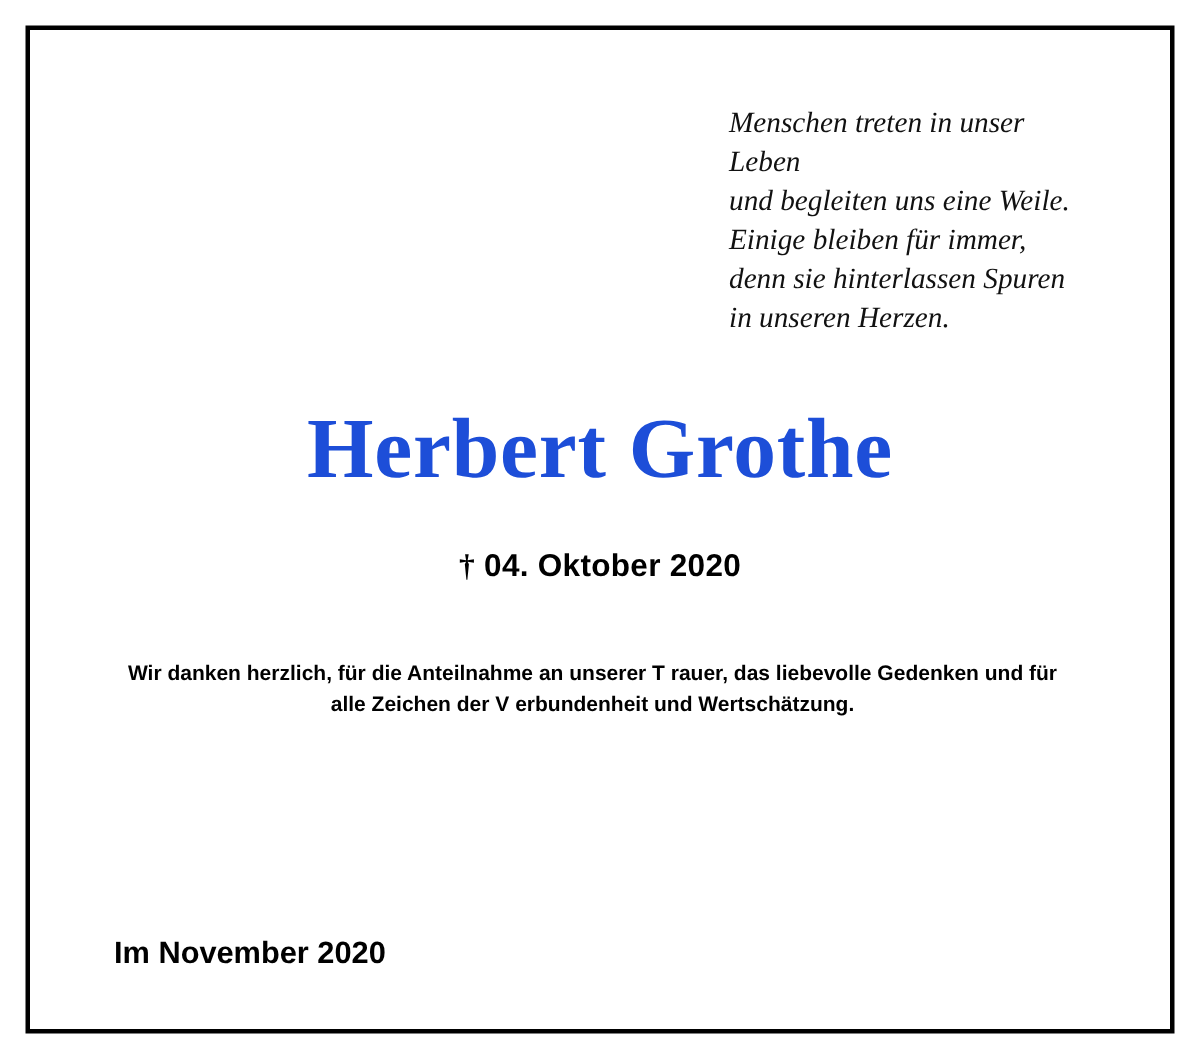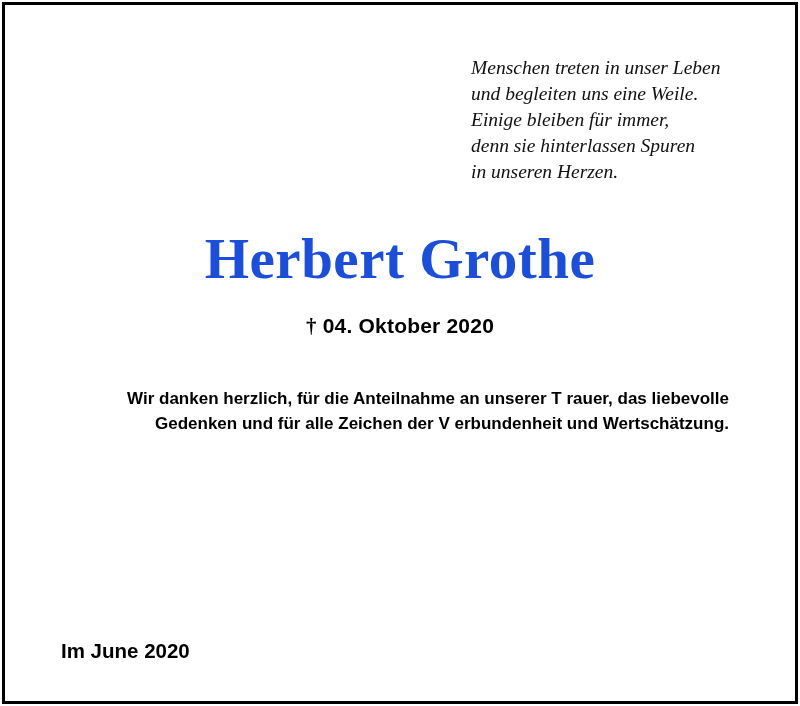--- a/index.html
+++ b/index.html
@@ -12,21 +12,21 @@
     height: 706px;
     font-family: "Liberation Sans", sans-serif;
     color: #000000;
     overflow: hidden;
   }
 
   .notice-card {
     box-sizing: border-box;
     width: 800px;
     height: 706px;
-    padding: 2px;
+    padding: 17px;
     background: #ffffff;
   }
 
   .notice-frame {
     box-sizing: border-box;
     width: 100%;
     height: 100%;
     border: 3px solid #000000;
     background: #ffffff;
     position: relative;
@@ -52,42 +52,42 @@
     font-family: "Liberation Serif", serif;
     font-weight: 700;
     font-size: 57px;
     letter-spacing: 0.5px;
     line-height: 1.05;
     color: #1d4ed8;
   }
 
   
   .death-date {
-    margin-top: 26px;
+    margin-top: 36px;
     text-align: center;
     font-family: "Liberation Sans", sans-serif;
     font-weight: 700;
     font-size: 21px;
     letter-spacing: 0.2px;
   }
   .cross-symbol {
     font-family: "Liberation Serif", serif;
     font-weight: 700;
   }
 
   
   .thanks-text {
     margin-top: 48px;
     margin-left: 0;
     margin-right: 10px;
     font-family: "Liberation Sans", sans-serif;
     font-weight: 700;
-    font-size: 17px;
+    font-size: 14px;
     line-height: 1.46;
-    text-align: right;
+    text-align: center;
     white-space: pre-line;
   }
 
   
   .survivors {
     margin-top: 78px;
     margin-left: 410px;
     font-family: "Liberation Sans", sans-serif;
     font-weight: 700;
     font-size: 20.5px;
@@ -120,16 +120,16 @@
     <div class="deceased-name">Herbert Grothe</div>
 
     <div class="death-date">
       <span class="cross-symbol">†</span>
       <span>04. Oktober 2020</span>
     </div>
 
     <div class="thanks-text">Wir danken herzlich, für die Anteilnahme an unserer T rauer, das liebevolle Gedenken und für alle Zeichen der V erbundenheit und Wertschätzung.</div>
 
 
-    <div class="footer-date">Im June 2020</div>
+    <div class="footer-date">Im November 2020</div>
 
   </div>
 </div>
 
 </body></html>

